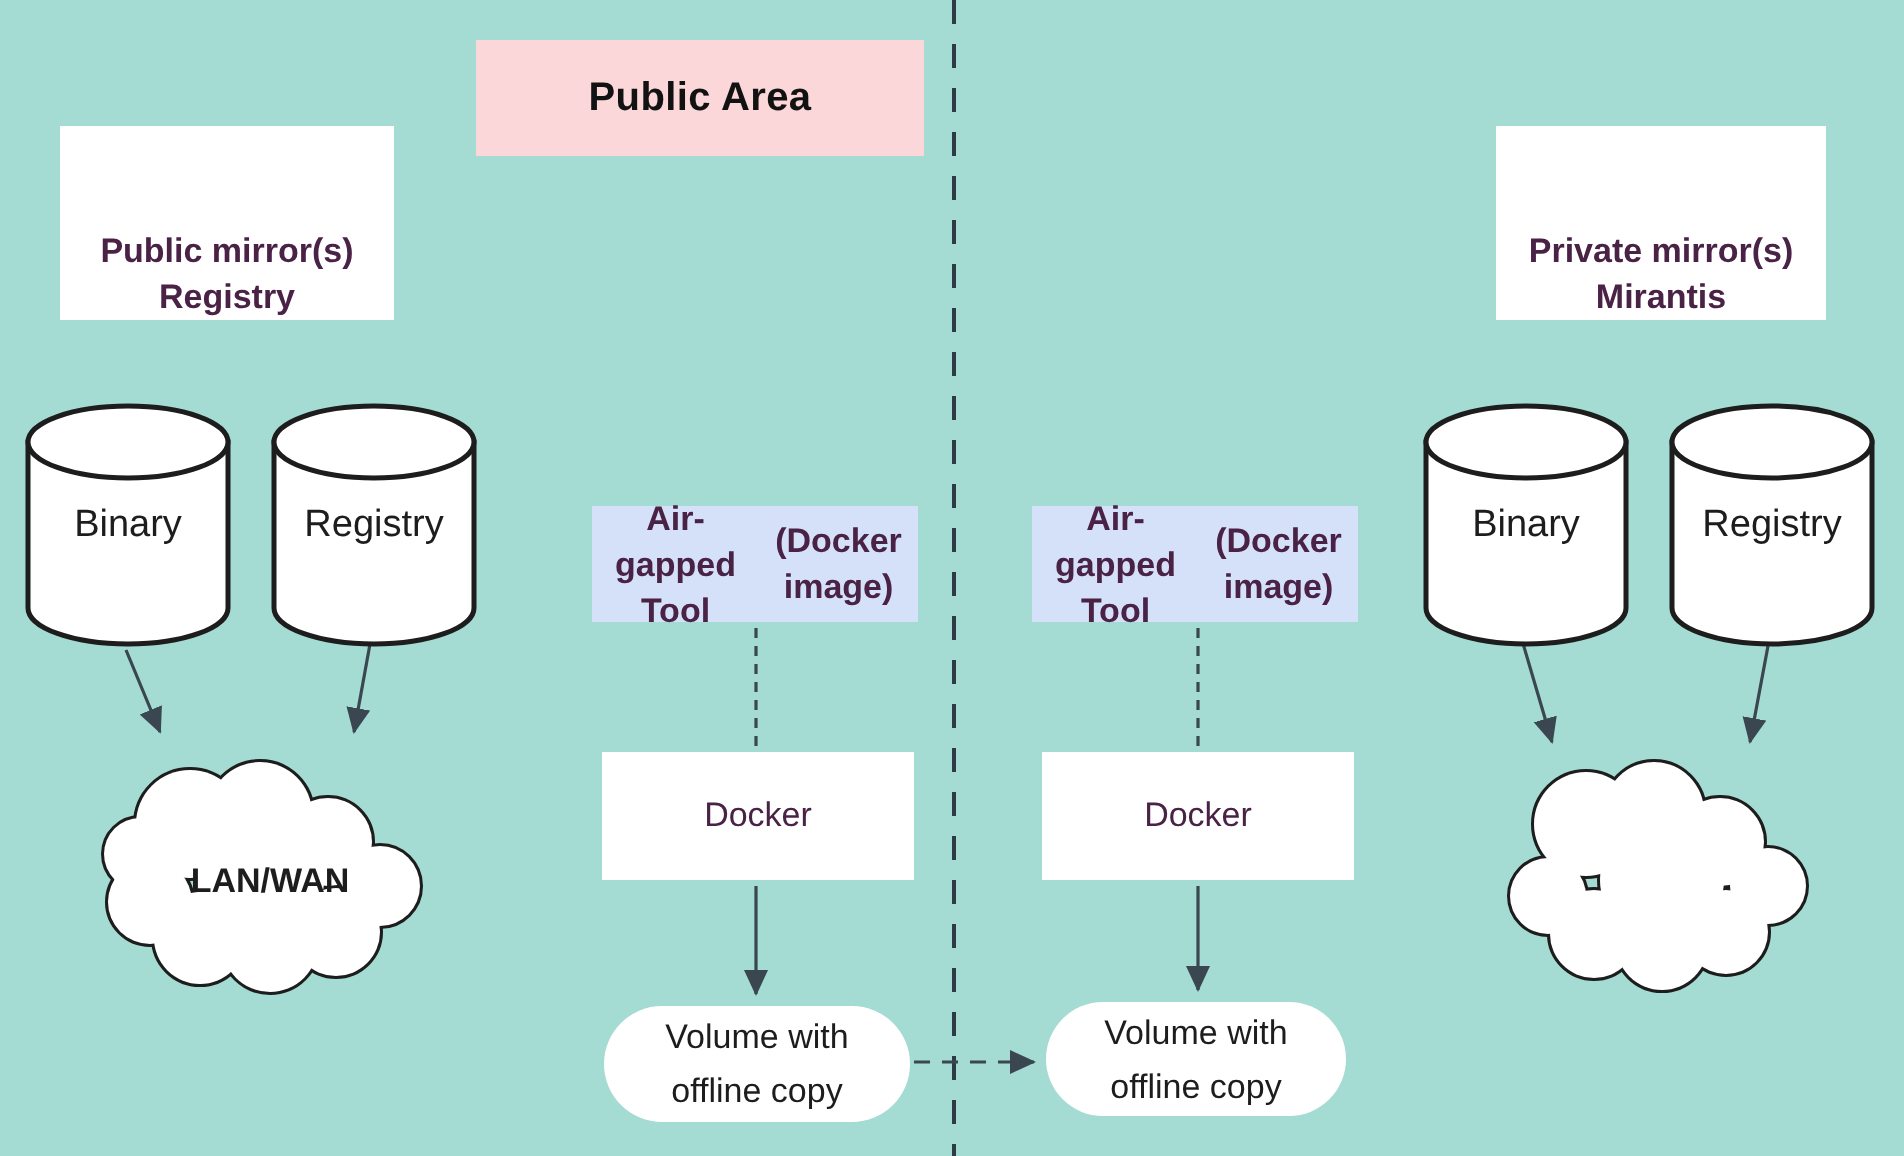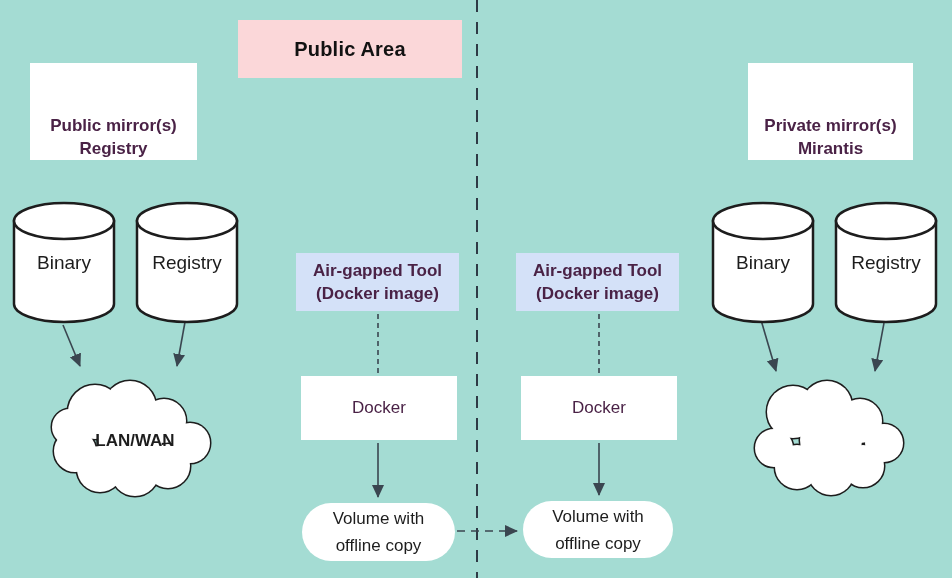--- a/index.html
+++ b/index.html
@@ -10,21 +10,21 @@
   }
   #stage svg{position:absolute;left:0;top:0;}
   .box{position:absolute;display:flex;align-items:center;justify-content:center;box-sizing:border-box;}
   .area-label{font-weight:bold;font-size:20px;color:var(--heading-text,#121212);letter-spacing:.2px;}
   .area-public{background:var(--public-area-bg,#fbd7d9);}
   .area-private{background:var(--private-area-bg,#e4f7e4);}
   .mirror{background:var(--box-bg,#fff);color:var(--accent-text,#4a2246);font-weight:bold;
           font-size:17px;line-height:23px;text-align:center;flex-direction:column;
           justify-content:flex-end;padding-top:22px;}
   .tool{background:var(--tool-bg,#d4e1f8);color:var(--accent-text,#4a2246);font-weight:bold;
-        font-size:17px;line-height:23px;text-align:center;flex-direction:column;}
+        font-size:17px;line-height:23px;text-align:center;flex-direction:row;}
   .docker{background:var(--box-bg,#fff);color:var(--accent-text,#4a2246);font-weight:normal;font-size:17px;}
   .pill{background:var(--box-bg,#fff);border-radius:29px;font-size:17px;line-height:27px;
         text-align:center;color:var(--body-text,#1d1d1d);padding:12px 16px;}
   .shape-label{font-size:19px;color:var(--body-text,#1d1d1d);text-align:right;}
   .cloud-label{font-size:17px;}
 </style>
 </head>
 <body>
 
 <div id="stage">

